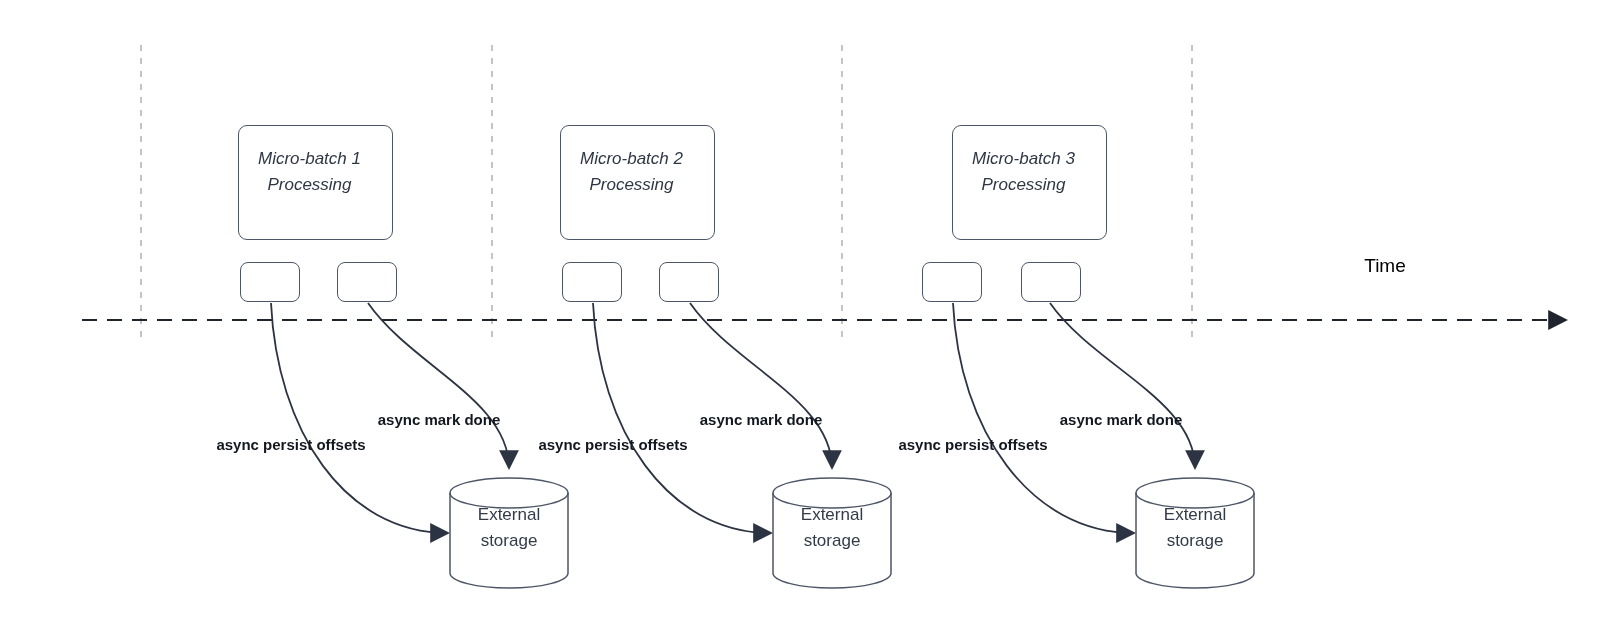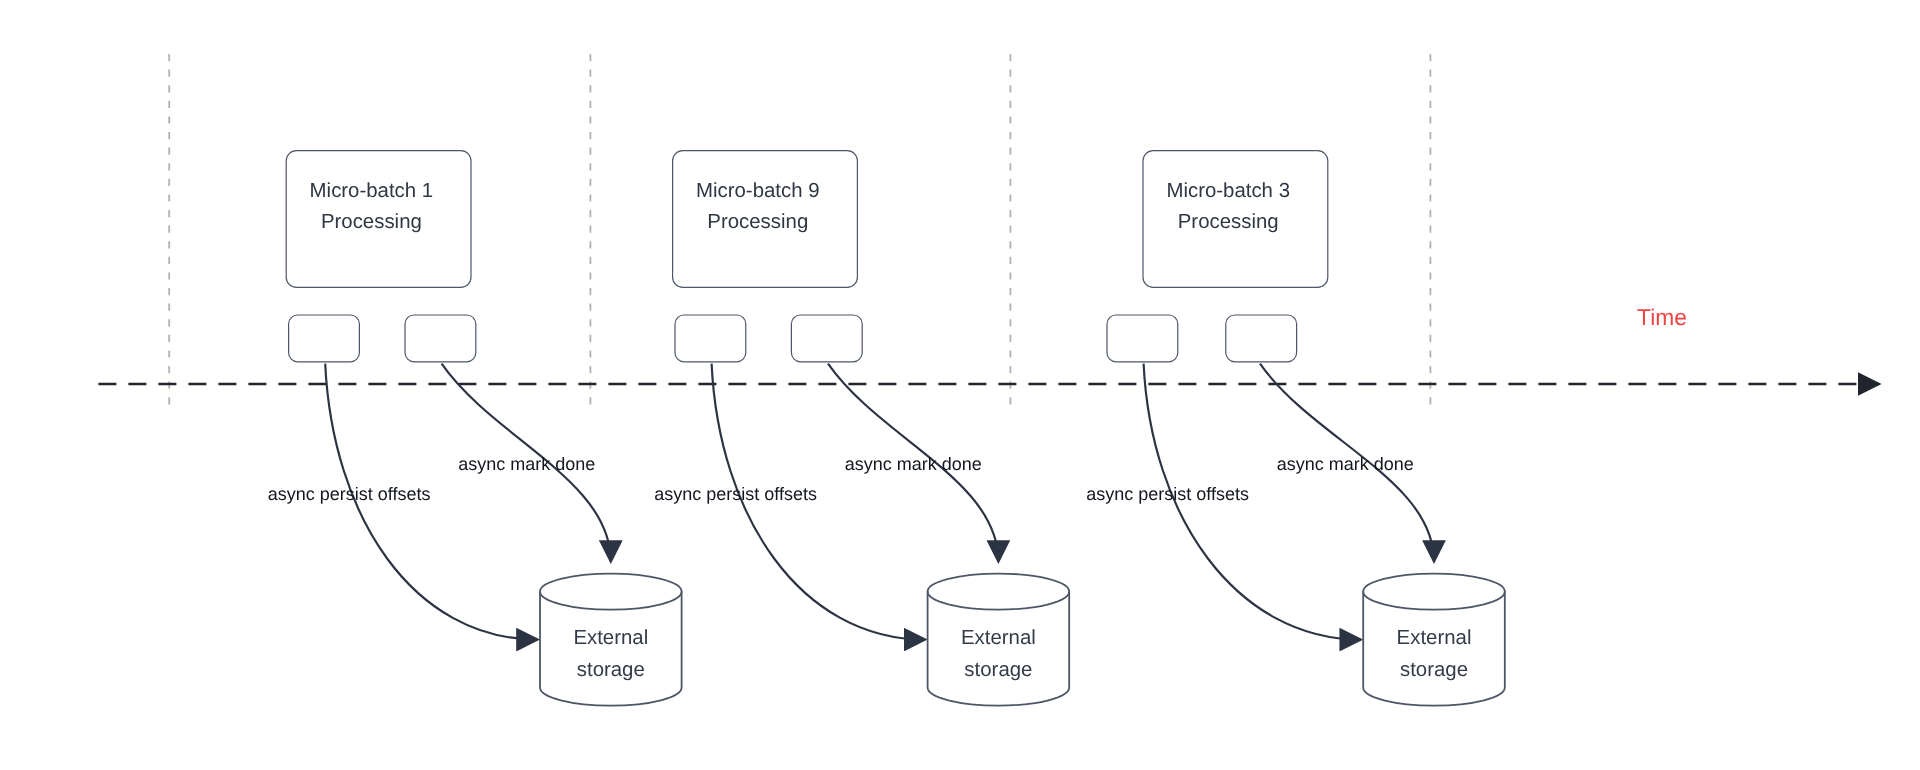--- a/index.html
+++ b/index.html
@@ -30,58 +30,60 @@
     background: #ffffff;
     display: flex;
     align-items: center;
     justify-content: center;
     text-align: center;
     padding: 0 18px 22px 6px;
     box-sizing: border-box;
     font-size: 17px;
     line-height: 26px;
     color: #2f3744;
+    font-style: italic;
   }
   .task-box {
     position: absolute;
     top: 262px;
     width: 60px;
     height: 40px;
     border: 1px solid #4d5666;
     border-radius: 8px;
     background: #ffffff;
     box-sizing: border-box;
   }
   .arrow-label {
     position: absolute;
     font-size: 15px;
-    font-weight: normal;
+    font-weight: bold;
     color: #13171f;
     text-align: center;
     white-space: nowrap;
+    margin-top: 32px;
   }
   .persist-label { top: 404px; width: 180px; }
   .done-label { top: 379px; width: 144px; }
   .storage-label {
     position: absolute;
-    top: 519px;
+    top: 502px;
     width: 118px;
     text-align: center;
     font-size: 17px;
     line-height: 26px;
     color: #333b49;
   }
   .time-label {
     position: absolute;
     left: 1340px;
     top: 255px;
     width: 90px;
     text-align: center;
     font-size: 19px;
-    color: #ef4444;
+    color: #000000;
   }
 </style>
 </head>
 <body>
 
 <div id="canvas">
 
   <svg id="diagram-svg" width="1600" height="642" viewBox="0 0 1600 642">
     <defs>
       <marker id="arrowhead" viewBox="0 0 10 10" refX="9" refY="5" markerWidth="11" markerHeight="11" orient="auto-start-reverse">
@@ -126,21 +128,21 @@
     </div>
     <div class="task-box" style="left:240px"></div>
     <div class="task-box" style="left:337px"></div>
     <div class="arrow-label persist-label" style="left:201px">async persist offsets</div>
     <div class="arrow-label done-label" style="left:367px">async mark done</div>
     <div class="storage-label" style="left:450px">External storage</div>
   </div>
 
   <div>
     <div class="proc-box" style="left:560px">
-      <span>Micro-batch 9 Processing</span>
+      <span>Micro-batch 2 Processing</span>
     </div>
     <div class="task-box" style="left:562px"></div>
     <div class="task-box" style="left:659px"></div>
     <div class="arrow-label persist-label" style="left:523px">async persist offsets</div>
     <div class="arrow-label done-label" style="left:689px">async mark done</div>
     <div class="storage-label" style="left:773px">External storage</div>
   </div>
 
   <div>
     <div class="proc-box" style="left:952px">

